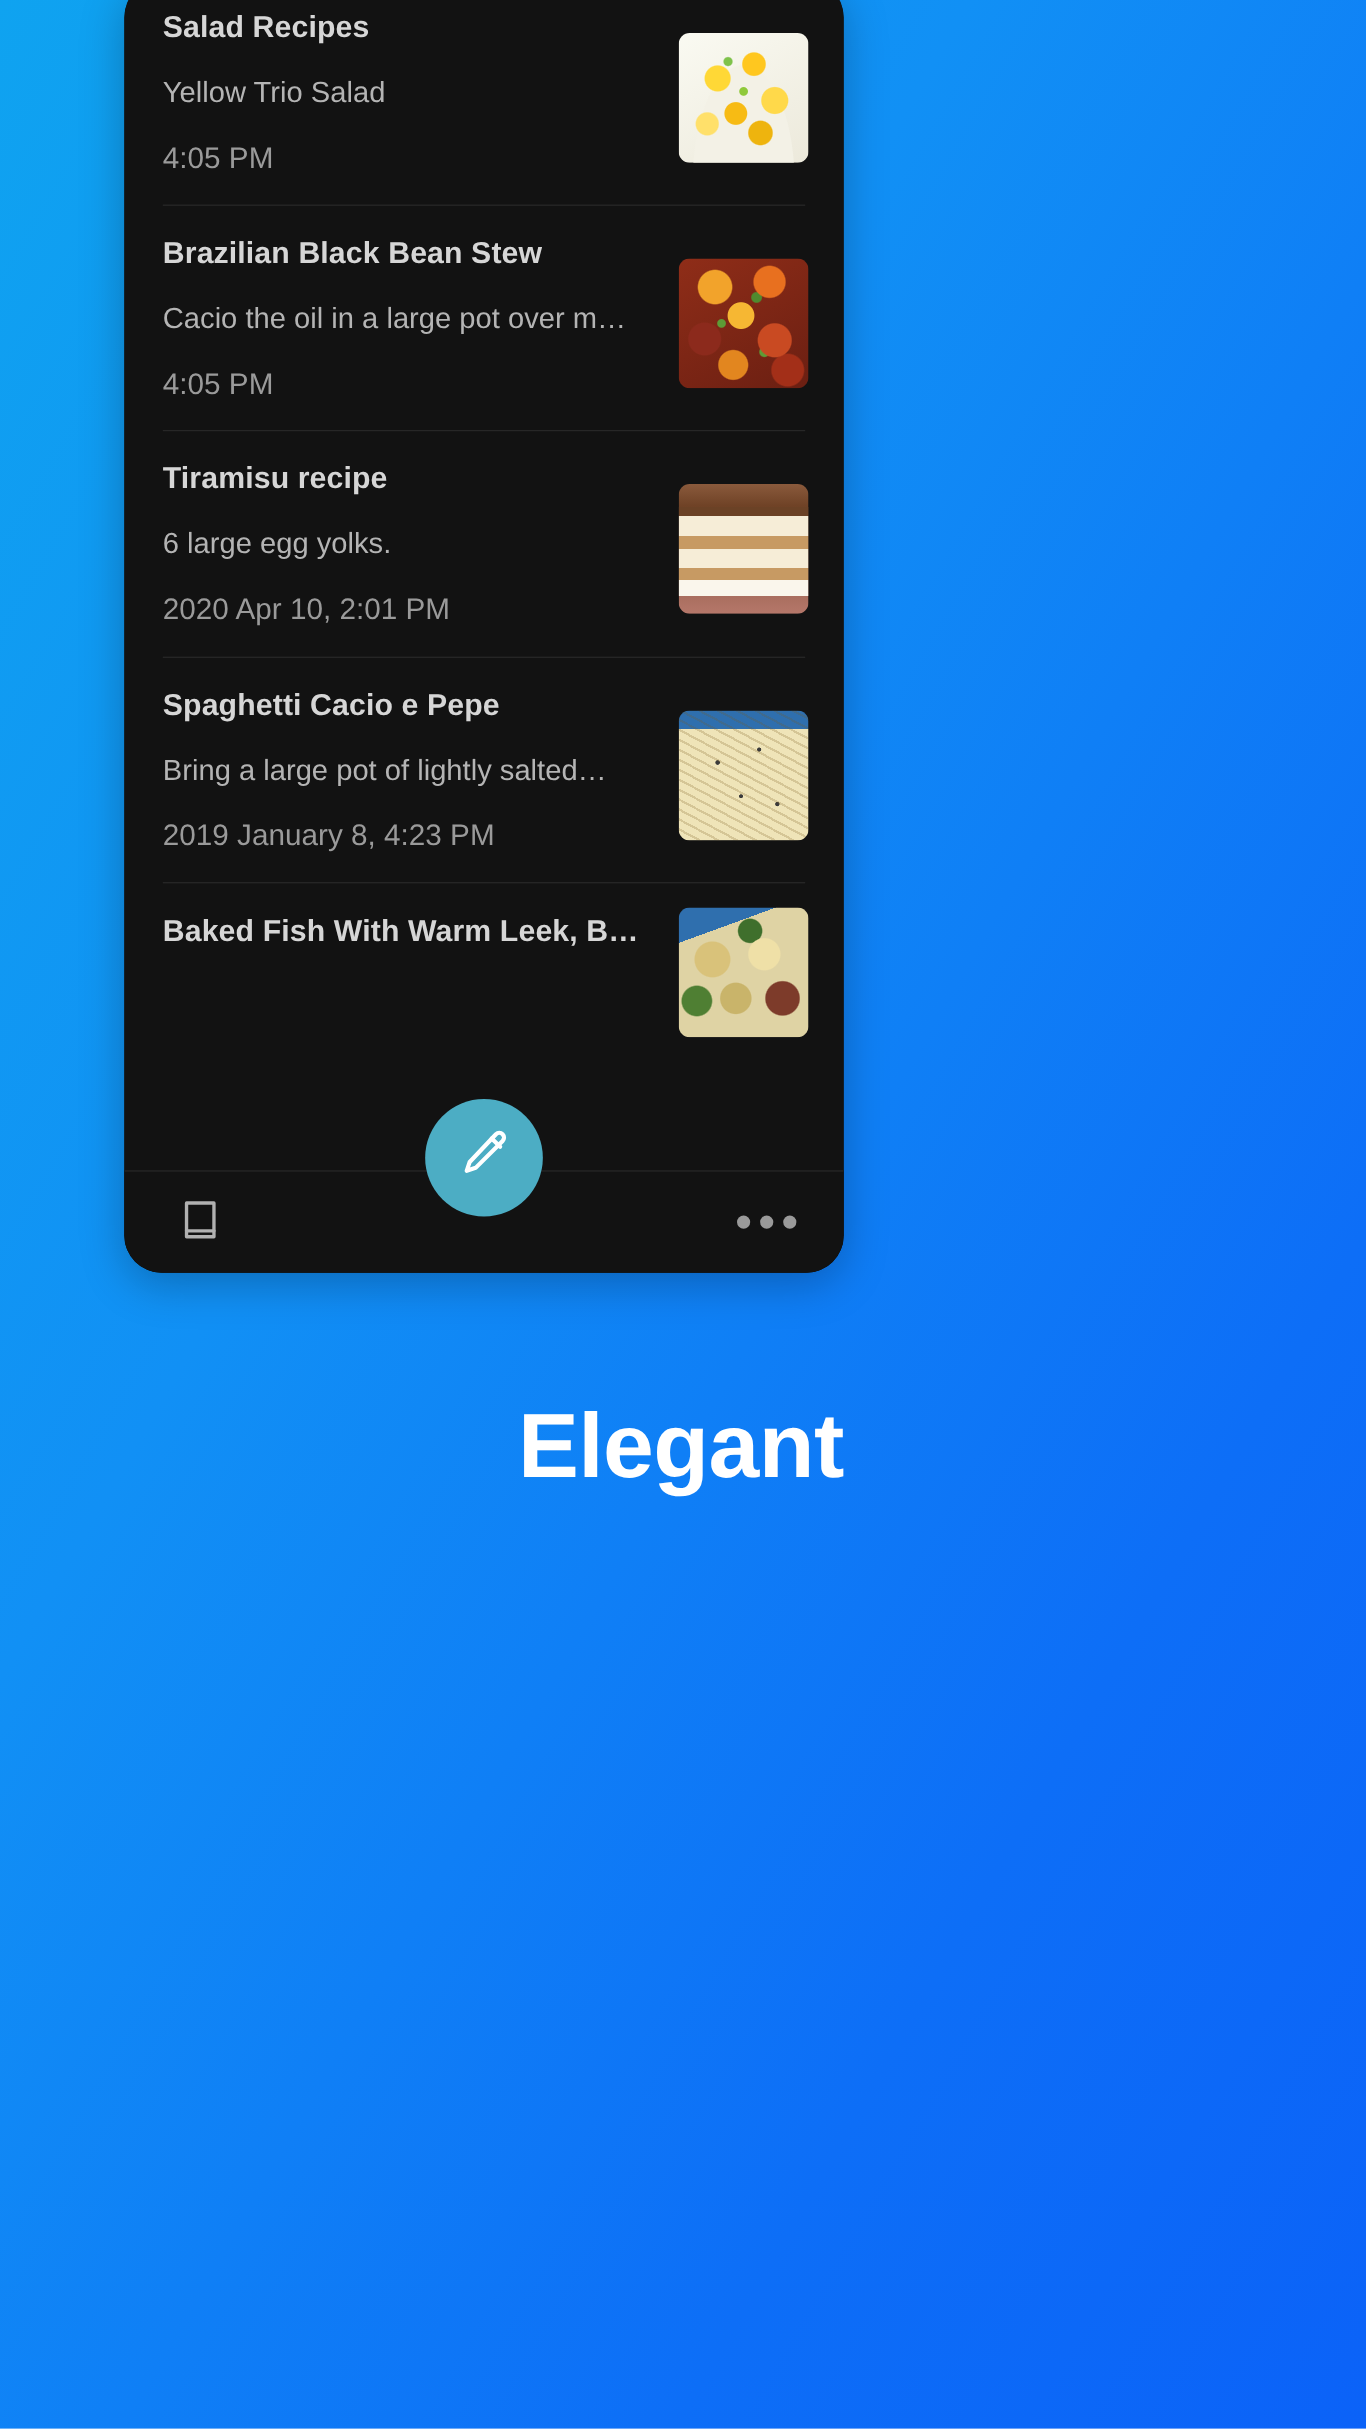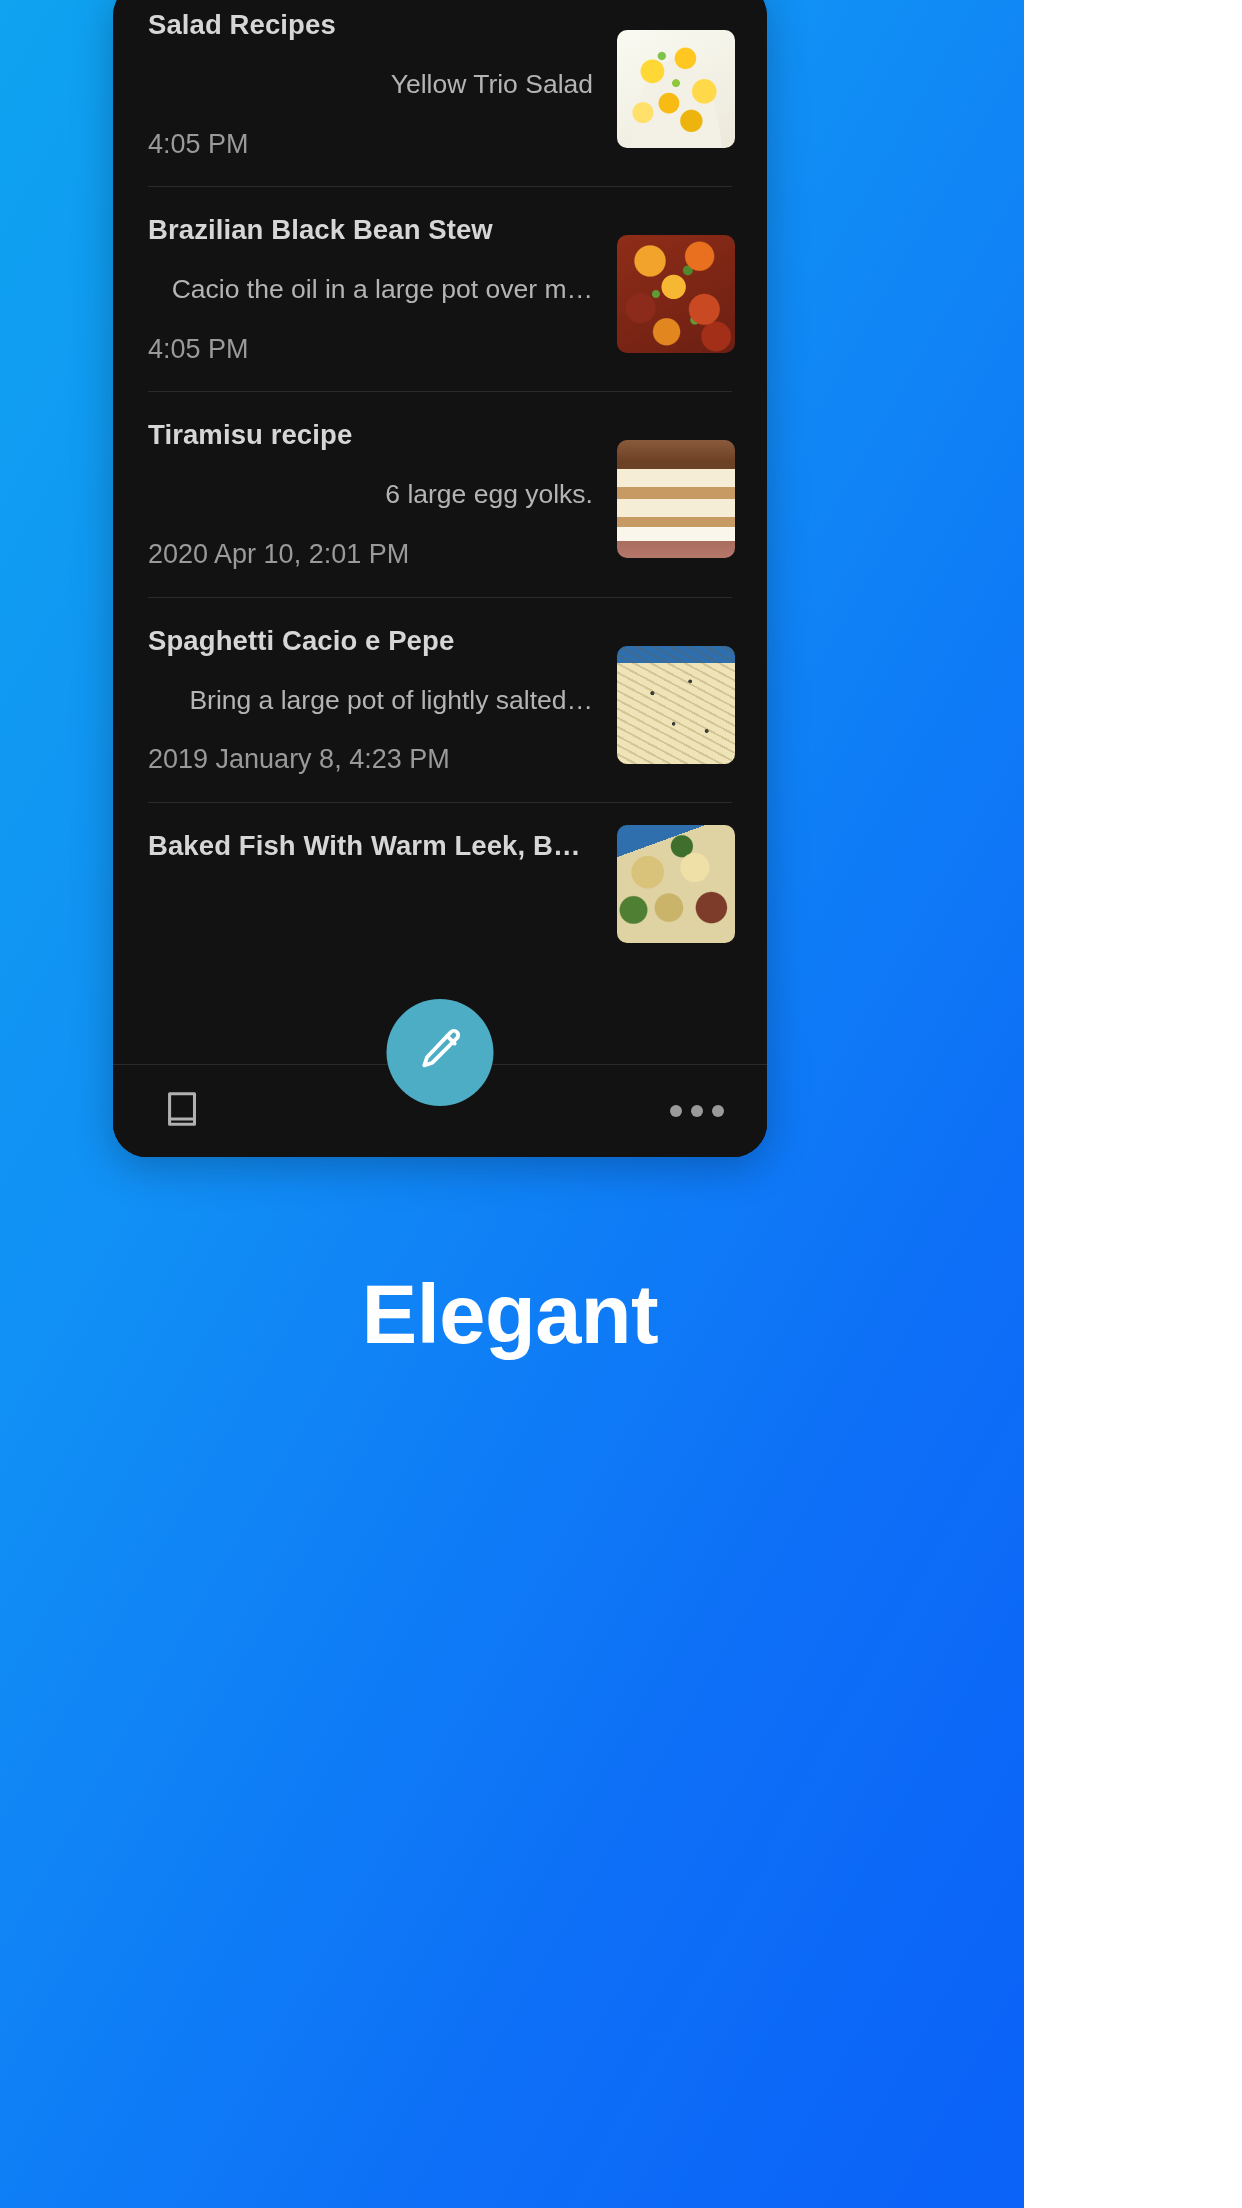--- a/index.html
+++ b/index.html
@@ -6,21 +6,21 @@
     margin: 0;
     padding: 0;
     width: 1242px;
     height: 2208px;
     overflow: hidden;
     font-family: "Liberation Sans", sans-serif;
   }
 
   .poster {
     position: relative;
-    width: 1024px;
+    width: 1242px;
     height: 2208px;
     background: linear-gradient(120deg, #0fa3f0 0%, #1190f5 35%, #0d6ef7 75%, #0b62f8 100%);
     overflow: hidden;
   }
 
   
   .phone {
     position: absolute;
     left: 113px;
     top: -18px;
@@ -77,21 +77,20 @@
 
   .note-snippet {
     color: #b4b4b4;
     font-size: 26.5px;
     font-weight: normal;
     margin-top: 28px;
     white-space: nowrap;
     overflow: hidden;
     text-overflow: ellipsis;
     line-height: 1.2;
-    text-align: right;
   }
 
   .note-time {
     color: #9a9a9a;
     font-size: 27px;
     margin-top: 27px;
     white-space: nowrap;
     line-height: 1.2;
   }
 

